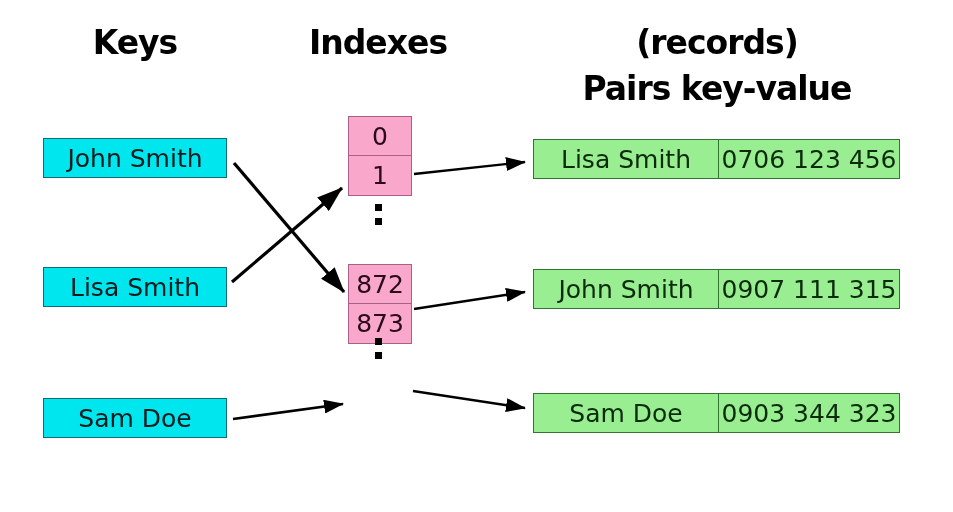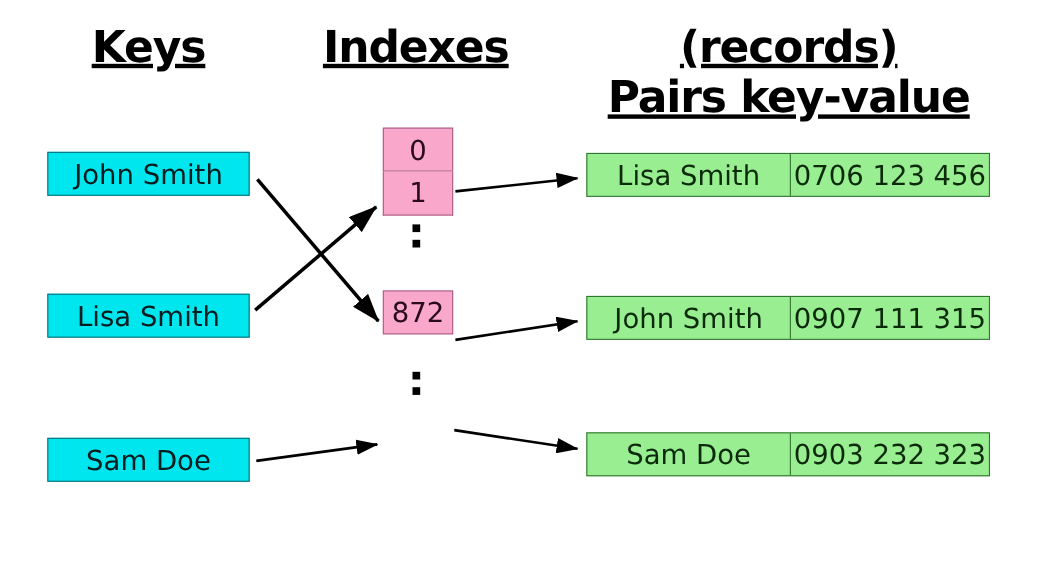--- a/index.html
+++ b/index.html
@@ -7,26 +7,25 @@
     position:relative;
     width:953px;height:512px;
     background:#ffffff;
     font-family:"DejaVu Sans", sans-serif;
     overflow:hidden;
   }
   .hdr{
     position:absolute;
     text-align:center;
     font-weight:bold;
-    font-size:40px;
+    font-size:33px;
     letter-spacing:-1px;
     color:#000;
     line-height:46px;
     white-space:nowrap;
-    text-decoration:underline;
   }
   .keybox{
     position:absolute;
     left:43px;width:184px;height:40px;
     background:var(--key-fill,#00E6EE);
     border:1.5px solid var(--key-border,#0E6E78);
     box-sizing:border-box;
     display:flex;align-items:center;justify-content:center;
     font-size:25px;color:#071c1f;
   }
@@ -94,39 +93,40 @@
   <div class="bucket" style="top:116px">
     <div class="cell">0</div>
     <div class="cell">1</div>
   </div>
   <div class="vdots" style="top:204px">
     <div class="dot"></div>
     <div class="dot"></div>
   </div>
   <div class="bucket" style="top:264px">
     <div class="cell">872</div>
+    <div class="cell">873</div>
   </div>
   <div class="vdots" style="top:338px">
     <div class="dot"></div>
     <div class="dot"></div>
   </div>
   <div class="bucket" style="top:376px">
   </div>
 
   <div class="record" style="top:139px">
     <div class="kcell">Lisa Smith</div>
     <div class="vcell">0706 123 456</div>
   </div>
   <div class="record" style="top:269px">
     <div class="kcell">John Smith</div>
     <div class="vcell">0907 111 315</div>
   </div>
   <div class="record" style="top:393px">
     <div class="kcell">Sam Doe</div>
-    <div class="vcell">0903 232 323</div>
+    <div class="vcell">0903 344 323</div>
   </div>
 
   <svg class="arrow-layer" width="953" height="512" viewBox="0 0 953 512" xmlns="http://www.w3.org/2000/svg">
     <defs>
       <marker id="ah-small" markerUnits="userSpaceOnUse" markerWidth="20" markerHeight="14" refX="19" refY="7" orient="auto">
         <path d="M0,0 L20,7 L0,14 z" fill="#000000"></path>
       </marker>
       <marker id="ah-big" markerUnits="userSpaceOnUse" markerWidth="26" markerHeight="18" refX="25" refY="9" orient="auto">
         <path d="M0,0 L26,9 L0,18 z" fill="#000000"></path>
       </marker>

